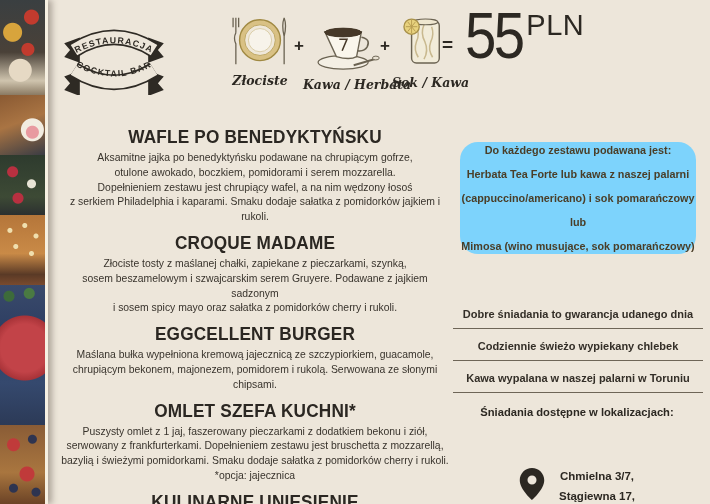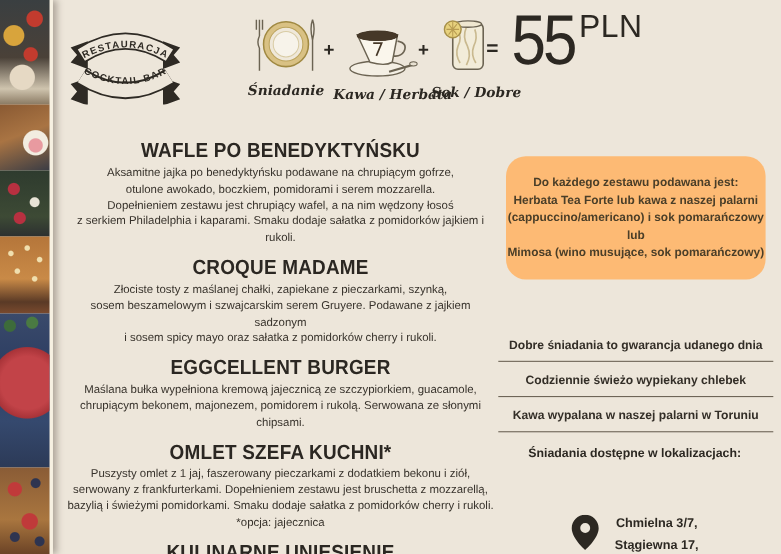--- a/index.html
+++ b/index.html
@@ -64,21 +64,21 @@
 
   
   .menu{position:absolute;left:58px;top:126px;width:394px;text-align:center;}
   .menu-item{margin-bottom:7px;}
   .menu-item h3{font-size:18.5px;line-height:22px;margin:0 0 3px;color:#2b2722;
                 letter-spacing:0.2px;transform:scaleX(.93);transform-origin:center;}
   .menu-item .line{font-size:10.4px;line-height:14.8px;color:#38332c;}
 
   
   .gold-box{position:absolute;left:460px;top:142px;width:236px;height:112px;border-radius:18px;
-            background:#fdba74;display:flex;flex-direction:column;justify-content:center;
+            background:#7dd3fc;display:flex;flex-direction:column;justify-content:space-between;
             text-align:center;color:#4a3e28;font-weight:bold;font-size:10.8px;line-height:16px;}
   .slogans{position:absolute;left:453px;top:308px;width:250px;}
   .slogan{font-size:11px;font-weight:bold;color:#332e27;text-align:center;
           padding-bottom:8px;border-bottom:1.5px solid #6e6557;margin-bottom:11px;}
   .locations{position:absolute;left:448px;top:406px;width:258px;text-align:center;}
   .loc-title{font-size:11.2px;font-weight:bold;color:#2c2822;margin-bottom:24px;}
   .loc-row{display:flex;justify-content:center;align-items:center;gap:14px;}
   .pin{width:26px;height:32px;flex:0 0 auto;}
   .loc-lines{font-size:11.5px;font-weight:bold;color:#2c2822;line-height:20px;text-align:center;margin-top:24px;}
 </style>
@@ -122,21 +122,21 @@
   <div class="icon-group g-plate">
     <svg width="60" height="52" viewBox="0 0 64 56">
       <g stroke="#6b6352" stroke-width="1.4" fill="none">
         <path d="M6 2 V18 M3 2 V12 M9 2 V12 M6 18 Q3 24 6 30 V52"></path>
         <path d="M58 2 Q61 10 58 22 V52 M58 2 Q55 10 58 22"></path>
       </g>
       <circle cx="32" cy="26" r="22" fill="#d9c184" stroke="#a08942" stroke-width="1.5"></circle>
       <circle cx="32" cy="26" r="16.5" fill="#efe8da" stroke="#bca45e" stroke-width="1"></circle>
       <circle cx="32" cy="26" r="12.5" fill="#f7f3ea" stroke="#d8cba4" stroke-width="1"></circle>
     </svg>
-    <div class="script-label">Śniadanie</div>
+    <div class="script-label">Złociste</div>
   </div>
 
   <div class="plus plus1">+</div>
 
   <div class="icon-group g-cup">
     <svg width="70" height="52" viewBox="0 0 72 54">
       <ellipse cx="33" cy="44" rx="26" ry="7" fill="#f4efe4" stroke="#6b6352" stroke-width="1.3"></ellipse>
       <path d="M52 18 Q62 20 58 28 Q55 33 48 32" fill="none" stroke="#6b6352" stroke-width="1.6"></path>
       <path d="M14 12 L52 12 L47 38 Q40 42 26 38 Z" fill="#faf6ec" stroke="#6b6352" stroke-width="1.4"></path>
       <ellipse cx="33" cy="13" rx="19" ry="4.5" fill="#463categorical828" stroke="#463828"></ellipse>
@@ -153,21 +153,21 @@
   <div class="icon-group g-glass">
     <svg width="42" height="58" viewBox="0 0 44 60">
       <rect x="9" y="9" width="29" height="44" rx="5" fill="#f2ecd9" stroke="#6b6352" stroke-width="1.5"></rect>
       <path d="M14 15 q4 8 0 16 q-3 8 2 16 M22 13 q-4 9 1 18 q4 9 -1 18 M30 15 q3 8 -1 16 q-3 8 2 16" fill="none" stroke="#c9b98f" stroke-width="1.6"></path>
       <ellipse cx="23.5" cy="10" rx="13" ry="3" fill="#efe7d0" stroke="#6b6352" stroke-width="1.2"></ellipse>
       <circle cx="9" cy="15" r="8" fill="#e8d27e" stroke="#a8914a" stroke-width="1.4"></circle>
       <g stroke="#b89c52" stroke-width="1">
         <path d="M9 8 V22 M3 15 H15 M5 10 L13 20 M13 10 L5 20"></path>
       </g>
     </svg>
-    <div class="script-label">Sok / Dobre</div>
+    <div class="script-label">Sok / Kawa</div>
   </div>
 
   <div class="price-group">
     <span class="equals">=</span>
     <span class="price-55">55</span>
     <span class="price-cur">PLN</span>
   </div>
 
   <div class="menu">
     <div class="menu-item">

